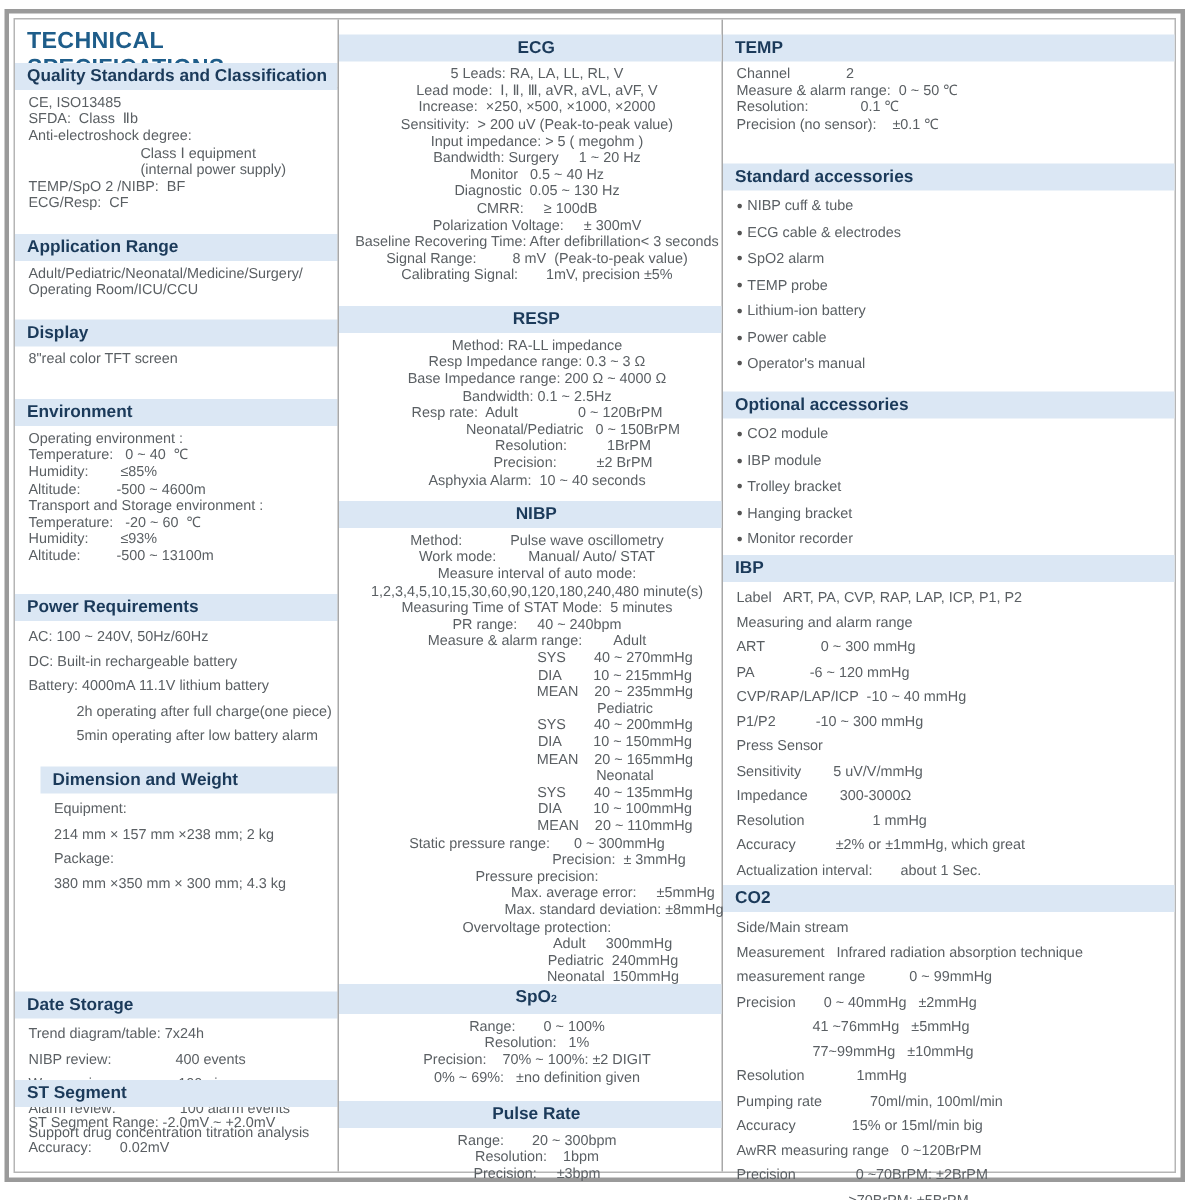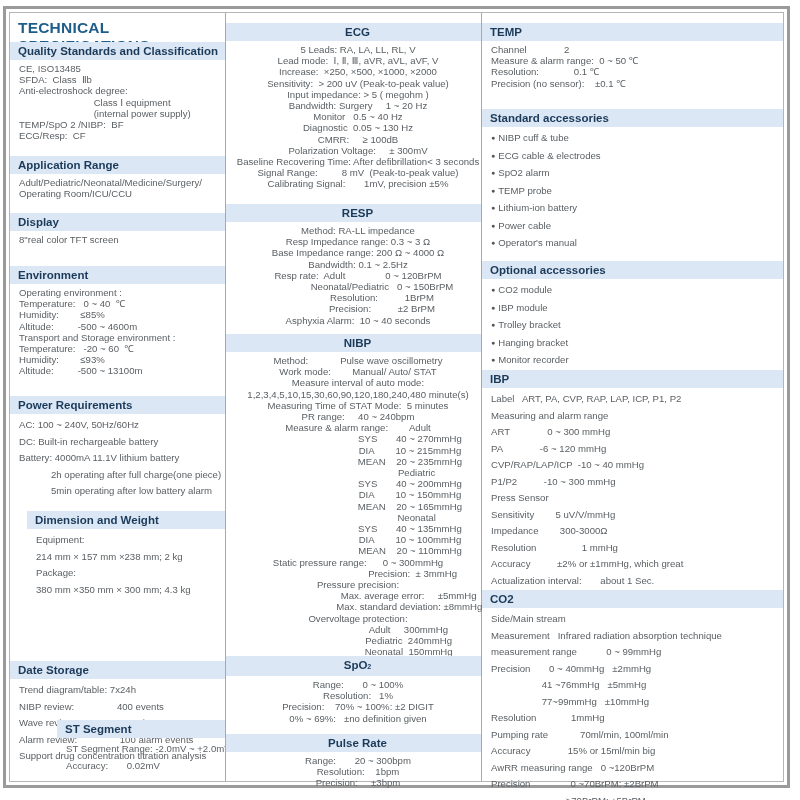--- a/index.html
+++ b/index.html
@@ -103,21 +103,21 @@
         <div class="section" style="top: 616px; margin-top: 32px;">
           <div class="sec-head"><span>Date Storage</span></div>
           <div class="sec-body loose">
             <div class="line">Trend diagram/table: 7x24h</div>
             <div class="line">NIBP review:                400 events</div>
             <div class="line">Wave review:                100min</div>
             <div class="line">Alarm review:                100 alarm events</div>
             <div class="line">Support drug concentration titration analysis</div>
           </div>
         </div>
-        <div class="section" style="top: 707px; margin-left: 47px;">
+        <div class="section" style="top: 707px;">
           <div class="sec-head"><span>ST Segment</span></div>
           <div class="sec-body loose">
             <div class="line">ST Segment Range: -2.0mV ~ +2.0mV</div>
             <div class="line">Accuracy:       0.02mV</div>
           </div>
         </div>
       </div>
     <div class="col col-mid">
         <div class="section" style="top: 10px;">
           <div class="sec-head"><span>ECG</span></div>

